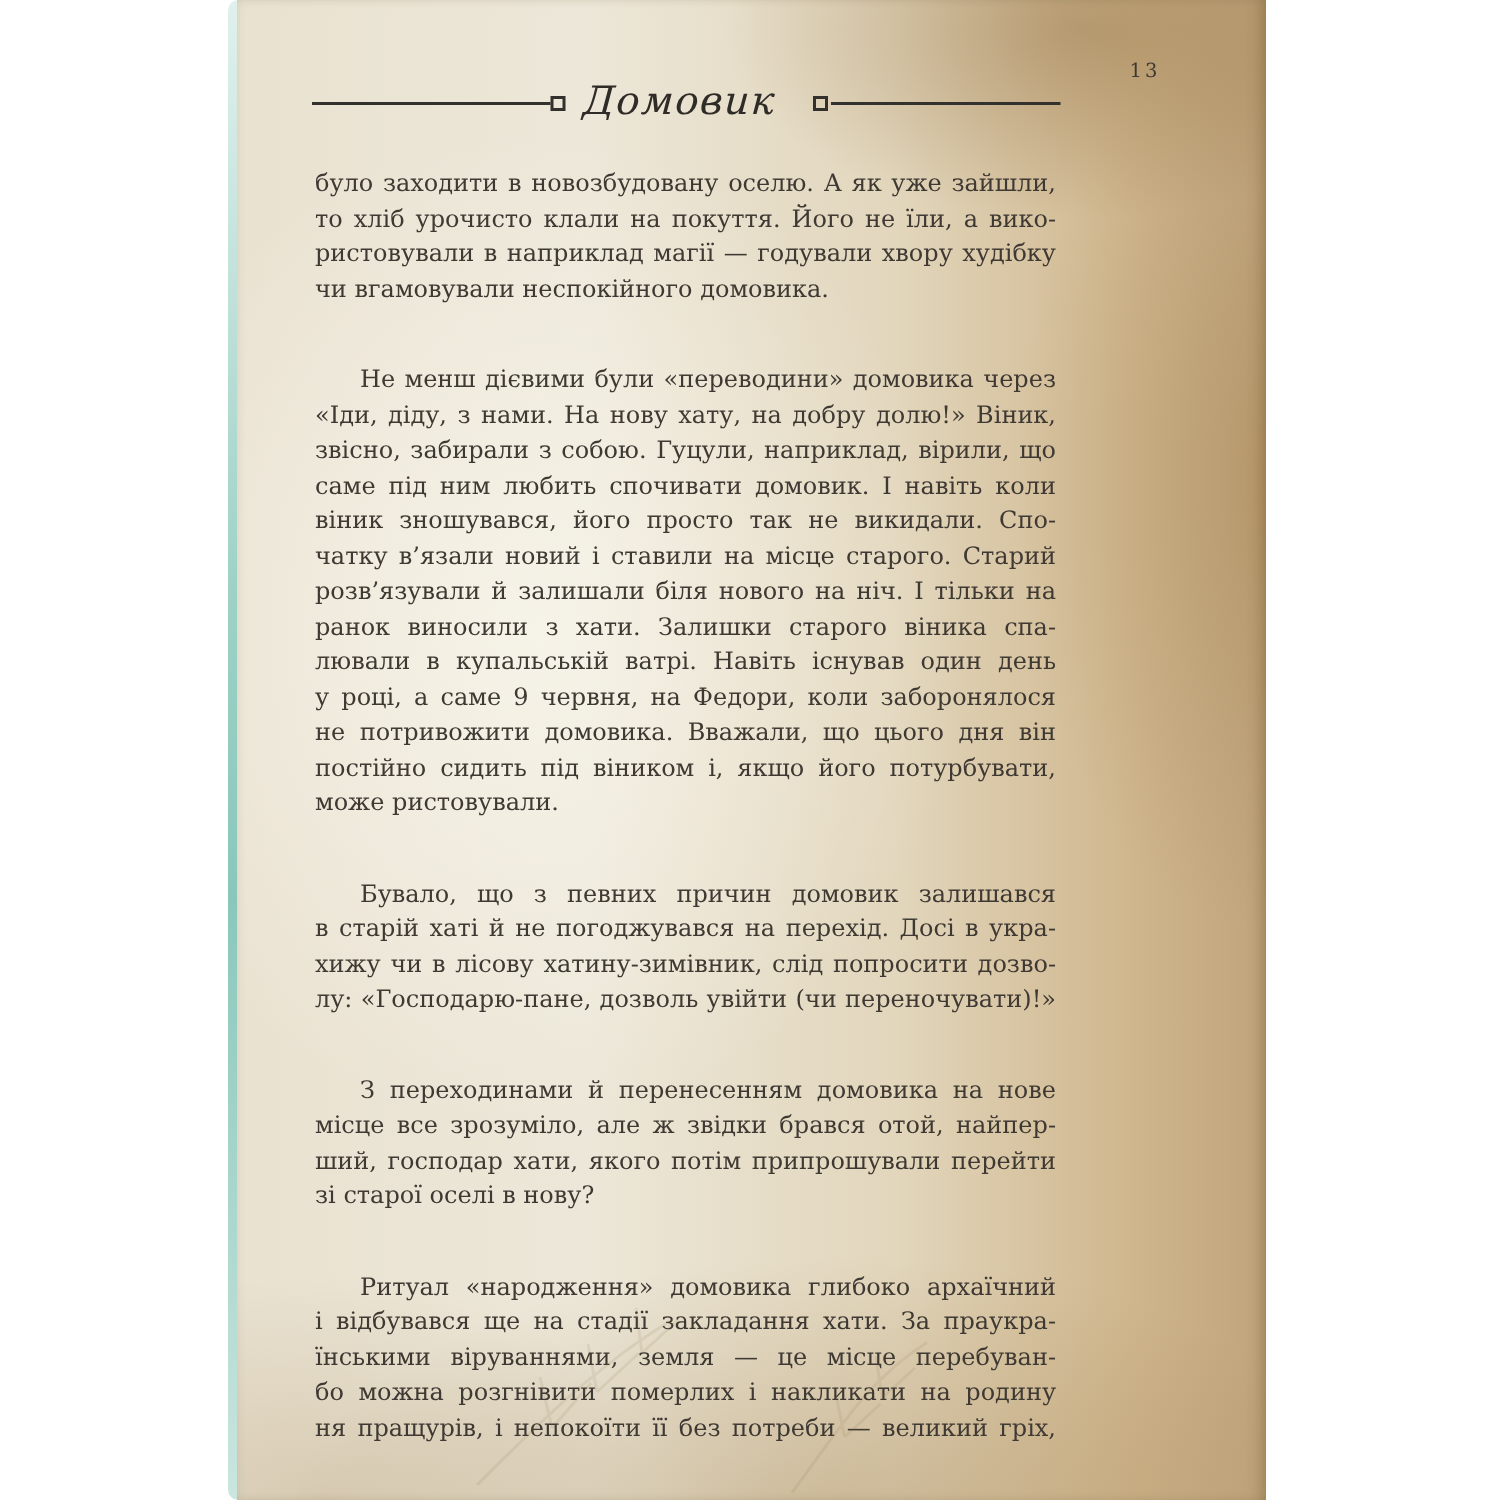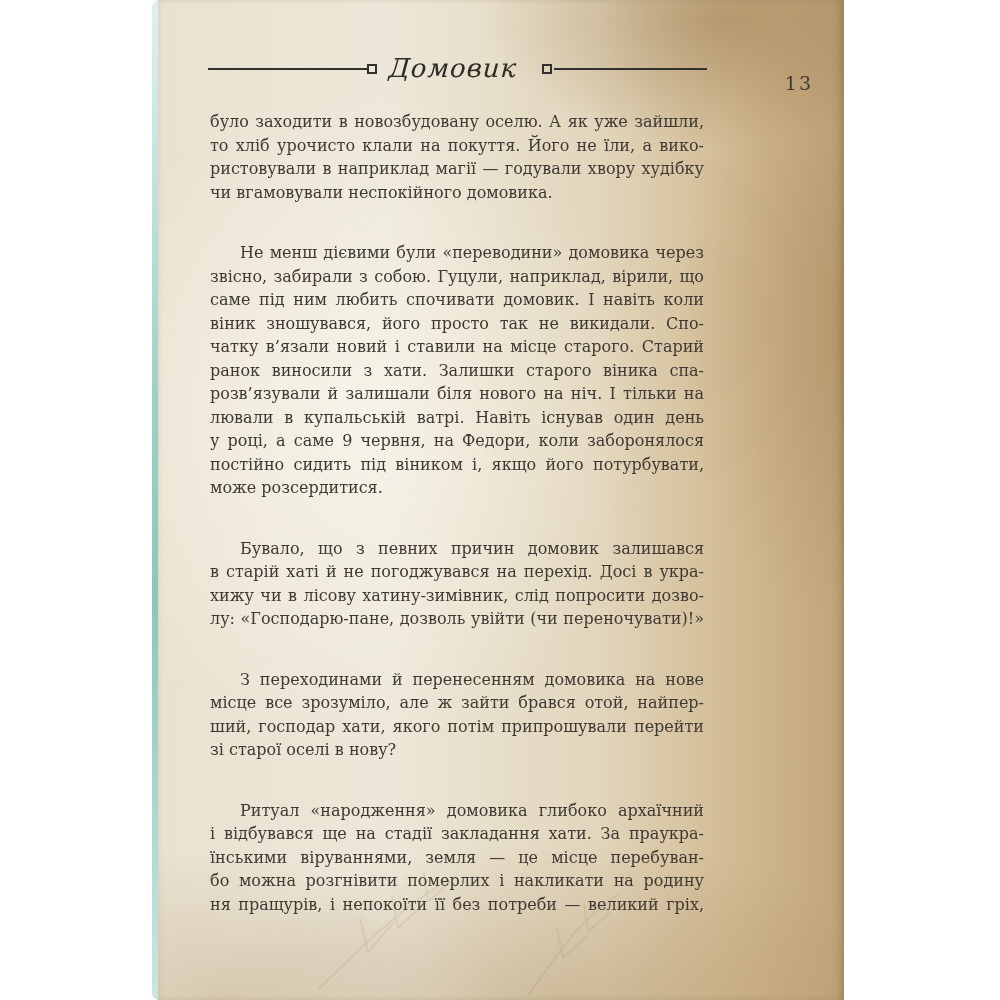--- a/index.html
+++ b/index.html
@@ -41,22 +41,22 @@
   .rule-left{left:50px;top:68px;width:159px;}
   .rule-left .sq{right:-10px;}
   .rule-right{left:396px;top:68px;width:153px;}
   .rule-right .sq{left:-12px;}
   .running-title{
     position:absolute;left:215px;top:50px;width:160px;height:36px;
     text-align:center;font-style:italic;font-size:26px;line-height:36px;
     color:#2f2c27;transform:skewX(-4deg);letter-spacing:1px;
   }
   .page-number{
-    position:absolute;left:595px;top:72px;width:60px;
-    font-size:19px;color:#3d3933;letter-spacing:2px;text-align:right;
+    position:absolute;left:595px;top:40px;width:60px;
+    font-size:13px;color:#3d3933;letter-spacing:2px;text-align:left;
   }
   
   .text-column{
     position:absolute;left:52px;top:110px;width:494px;
     font-size:16px;line-height:23.5px;color:#3f3933;
   }
   .line{
     text-align:justify;text-align-last:justify;
     height:23.5px;overflow:visible;
   }
@@ -86,40 +86,42 @@
 
     <div class="text-column">
         <div class="para">
           <div class="line">було заходити в новозбудовану оселю. А як уже зайшли,</div>
           <div class="line">то хліб урочисто клали на покуття. Його не їли, а вико-</div>
           <div class="line">ристовували в наприклад магії — годували хвору худібку</div>
           <div class="line last-left">чи вгамовували неспокійного домовика.</div>
         </div>
         <div class="para">
           <div class="line indent">Не менш дієвими були «переводини» домовика через</div>
+          <div class="line">«Іди, діду, з нами. На нову хату, на добру долю!» Віник,</div>
           <div class="line">звісно, забирали з собою. Гуцули, наприклад, вірили, що</div>
           <div class="line">саме під ним любить спочивати домовик. І навіть коли</div>
           <div class="line">віник зношувався, його просто так не викидали. Спо-</div>
           <div class="line">чатку в’язали новий і ставили на місце старого. Старий</div>
+          <div class="line">розв’язували й залишали біля нового на ніч. І тільки на</div>
           <div class="line">ранок виносили з хати. Залишки старого віника спа-</div>
-          <div class="line">розв’язували й залишали біля нового на ніч. І тільки на</div>
           <div class="line">лювали в купальській ватрі. Навіть існував один день</div>
           <div class="line">у році, а саме 9 червня, на Федори, коли заборонялося</div>
+          <div class="line">не потривожити домовика. Вважали, що цього дня він</div>
           <div class="line">постійно сидить під віником і, якщо його потурбувати,</div>
-          <div class="line last-left">може розсердитися.</div>
+          <div class="line last-left">може ристовували.</div>
         </div>
         <div class="para">
           <div class="line indent">Бувало, що з певних причин домовик залишався</div>
           <div class="line">в старій хаті й не погоджувався на перехід. Досі в укра-</div>
           <div class="line">хижу чи в лісову хатину-зимівник, слід попросити дозво-</div>
           <div class="line">лу: «Господарю-пане, дозволь увійти (чи переночувати)!»</div>
         </div>
         <div class="para">
           <div class="line indent">З переходинами й перенесенням домовика на нове</div>
-          <div class="line">місце все зрозуміло, але ж зайти брався отой, найпер-</div>
+          <div class="line">місце все зрозуміло, але ж звідки брався отой, найпер-</div>
           <div class="line">ший, господар хати, якого потім припрошували перейти</div>
           <div class="line last-left">зі старої оселі в нову?</div>
         </div>
         <div class="para">
           <div class="line indent">Ритуал «народження» домовика глибоко архаїчний</div>
           <div class="line">і відбувався ще на стадії закладання хати. За праукра-</div>
           <div class="line">їнськими віруваннями, земля — це місце перебуван-</div>
           <div class="line">бо можна розгнівити померлих і накликати на родину</div>
           <div class="line">ня пращурів, і непокоїти її без потреби — великий гріх,</div>
         </div>

